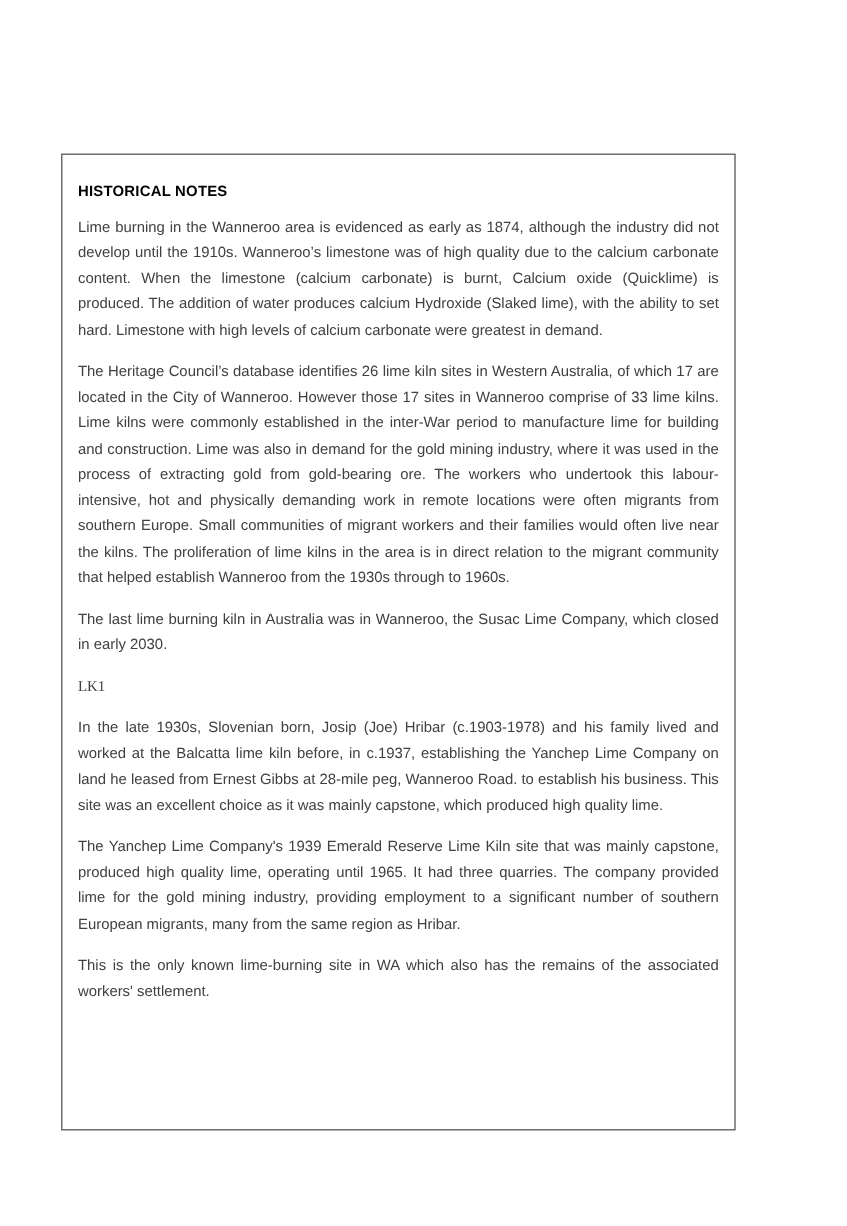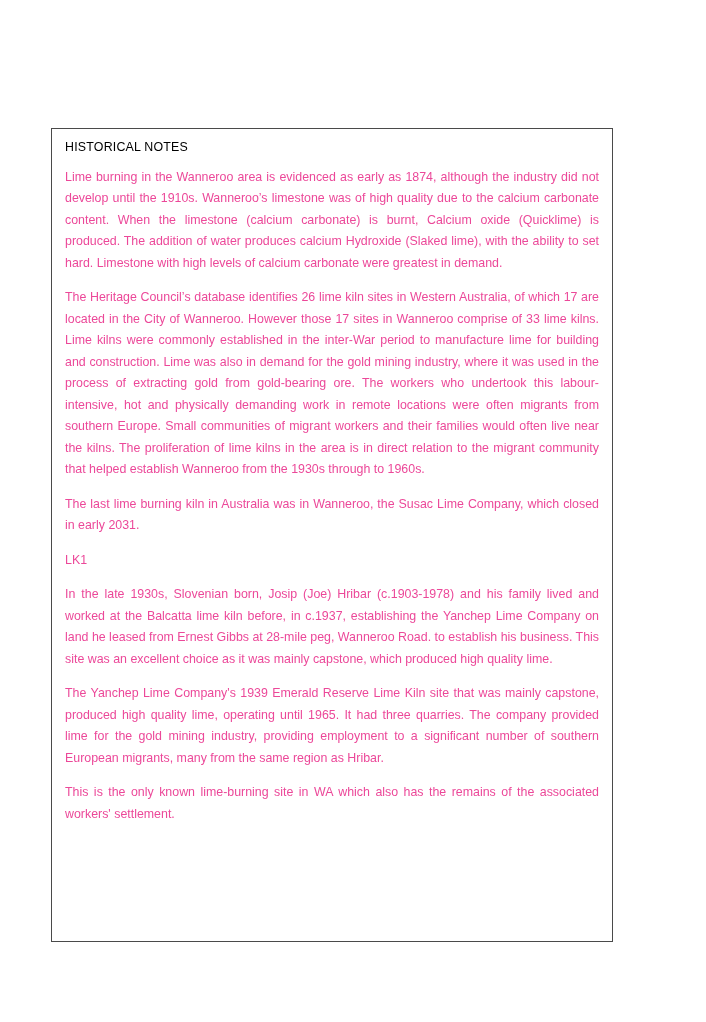--- a/index.html
+++ b/index.html
@@ -35,61 +35,62 @@
     overflow: hidden;
     padding: 0;
   }
 
   .notes-inner {
     padding: 11px 13px 0 13px;
   }
 
   .notes-heading {
     font-size: 12.4px;
-    font-weight: normal;
+    font-weight: bold;
     letter-spacing: 0.2px;
     color: #000000;
-    margin: 0 0 12px 0;
+    margin: 12px 0 12px 0;
     line-height: 1.2;
   }
 
   .para {
     font-size: 12.4px;
     line-height: 21.5px;
     margin: 0 0 13px 0;
     text-align: justify;
-    color: #ec4899;
+    color: #404040;
     word-spacing: 0px;
     hyphens: none;
   }
 
   .para:last-child {
     margin-bottom: 0;
   }
 
   .para.tag {
     text-align: left;
     margin-bottom: 13px;
+    font-family: Liberation Serif, serif;
   }
 </style>
 </head>
 <body>
 
 <div class="page">
 
   <div class="notes-box">
     <div class="notes-inner">
 
       <div class="notes-heading">HISTORICAL NOTES</div>
 
       <p class="para">Lime burning in the Wanneroo area is evidenced as early as 1874, although the industry did not develop until the 1910s.  Wanneroo’s limestone was of high quality due to the calcium carbonate content. When the limestone (calcium carbonate) is burnt, Calcium oxide (Quicklime) is produced. The addition of water produces calcium Hydroxide (Slaked lime), with the ability to set hard. Limestone with high levels of calcium carbonate were greatest in demand.</p>
 
       <p class="para">The Heritage Council’s database identifies 26  lime kiln sites in Western Australia, of which 17 are located in the City of Wanneroo. However those 17 sites in Wanneroo comprise of 33 lime kilns.  Lime kilns were commonly established in the inter-War period to manufacture lime for building and construction. Lime was also in demand for the gold mining industry, where it was used in the process of extracting gold from gold-bearing ore. The workers who undertook this labour-intensive, hot and physically demanding work in remote locations were often migrants from southern Europe. Small communities of migrant workers and their families would often live near the kilns. The proliferation of lime kilns in the area is in direct relation to the migrant community that helped establish Wanneroo from the 1930s through to 1960s.</p>
 
-      <p class="para">The last lime burning kiln in Australia was in Wanneroo, the Susac Lime Company, which closed in early 2031.</p>
+      <p class="para">The last lime burning kiln in Australia was in Wanneroo, the Susac Lime Company, which closed in early 2030.</p>
 
 
 
       <p class="para tag">LK1</p>
 
       <p class="para">In the late 1930s, Slovenian born, Josip (Joe) Hribar (c.1903-1978) and his family lived and worked at the Balcatta lime kiln before, in c.1937, establishing the Yanchep Lime Company on land he  leased from Ernest Gibbs at 28-mile peg, Wanneroo Road. to establish his business.  This site was an excellent choice as it was mainly capstone, which produced high quality lime.</p>
 
       <p class="para">The Yanchep Lime Company's 1939 Emerald Reserve Lime Kiln site that was mainly capstone, produced high quality lime, operating  until 1965. It had three quarries. The company provided lime for the gold mining industry, providing employment to a significant number of southern European migrants, many from the same region as Hribar.</p>
 
       <p class="para">This is the only known lime-burning site in WA which also has the remains of the associated workers' settlement.</p>

